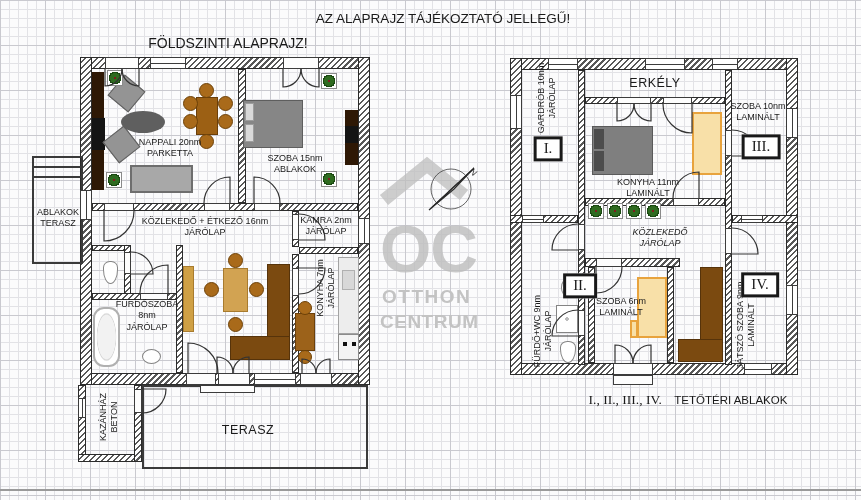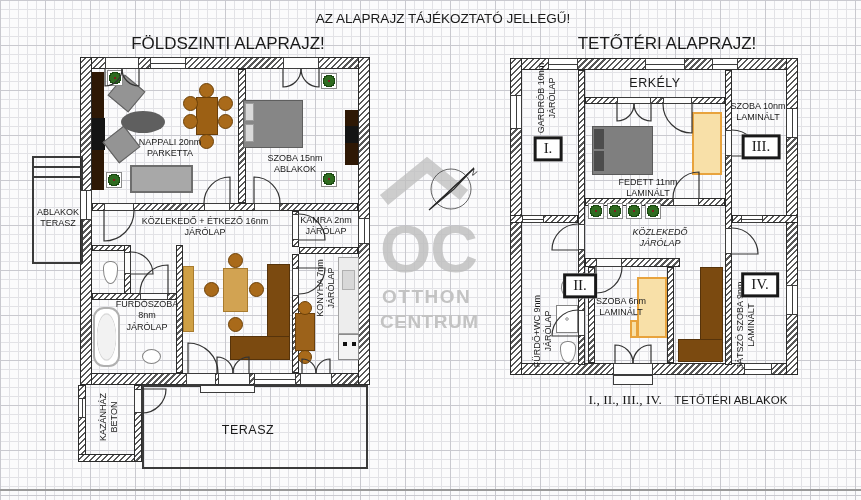--- a/index.html
+++ b/index.html
@@ -17,21 +17,21 @@
     background:repeating-linear-gradient(135deg,#ffffff 0 2.6px,#585858 2.6px 4.2px);
     border:1px solid #2b2b2b;}
   .gap{position:absolute;box-sizing:border-box;z-index:2;background:#fdfdfd;border:1px solid #3c3c3c;}
   .winh{position:absolute;box-sizing:border-box;z-index:2;background:#fff;border:1px solid #3c3c3c;
     background-image:linear-gradient(#3c3c3c,#3c3c3c);background-size:100% 1px;background-position:center;background-repeat:no-repeat;}
   .winv{position:absolute;box-sizing:border-box;z-index:2;background:#fff;border:1px solid #3c3c3c;
     background-image:linear-gradient(#3c3c3c,#3c3c3c);background-size:1px 100%;background-position:center;background-repeat:no-repeat;}
   .lbl{position:absolute;z-index:5;transform:translate(-50%,-50%);text-align:center;
     font-size:9px;line-height:1.25;white-space:pre-line;letter-spacing:0;}
   .vert{transform:translate(-50%,-50%) rotate(-90deg);}
-  .title{font-size:17px;}
+  .title{font-size:14px;}
   .big{font-size:12.5px;letter-spacing:.5px;}
   .marker{position:absolute;z-index:5;transform:translate(-50%,-50%);background:#fff;
     border:3px solid #191919;padding:1px 7px;font-family:"Liberation Serif",serif;
     font-size:15px;line-height:1.15;}
   .furn{position:absolute;box-sizing:border-box;z-index:2;}
   .chair{position:absolute;box-sizing:border-box;z-index:2;border-radius:50%;
     background:#a96a1a;border:1px solid #6d4108;}
   .plant{position:absolute;box-sizing:border-box;z-index:3;width:16px;height:16px;
     background:radial-gradient(circle at 50% 50%, #7f1d1d 0 1.5px, #2f6b20 1.5px 5px, #1b4a12 5px 6.5px, #ffffff 6.5px);
     border:1px solid #8a8a8a;}
@@ -40,21 +40,20 @@
   .fixture{position:absolute;box-sizing:border-box;z-index:2;background:#fff;border:1px solid #848484;}
   svg text{font-family:"Liberation Sans",sans-serif;}
 </style>
 </head>
 <body>
 
 <div id="canvas">
 
   <div class="lbl" style="left:443px;top:19px;font-size:13.5px;white-space:nowrap;">AZ ALAPRAJZ TÁJÉKOZTATÓ JELLEGŰ!</div>
   <div class="lbl title" style="left:228px;top:44px;white-space:nowrap;">FÖLDSZINTI ALAPRAJZ!</div>
-  <div class="lbl title" style="left:667px;top:44px;white-space:nowrap;">TETŐTÉRI ALAPRAJZ!</div>
 
   <svg class="abs" style="left:374px;top:152px;z-index:1;" width="112" height="186" viewBox="0 0 112 186">
     <path d="M10 48 L53 13 L90 43" stroke="#bdbdbd" stroke-width="13" fill="none" opacity="0.75"></path>
     <text x="6" y="120" font-size="66" font-weight="bold" fill="#bdbdbd" opacity="0.8" letter-spacing="-1">OC</text>
     <text x="8" y="151" font-size="19" font-weight="bold" fill="#c3c3c3" letter-spacing="1.5">OTTHON</text>
     <text x="6" y="176" font-size="19" font-weight="bold" fill="#c3c3c3" letter-spacing="0.5">CENTRUM</text>
   </svg>
   <svg class="abs" style="left:424px;top:161px;z-index:4;" width="56" height="56" viewBox="0 0 56 56">
     <circle cx="27" cy="28" r="20" stroke="#4a4a4a" stroke-width="1" fill="none" opacity="0.85"></circle>
     <path d="M5 49 L50 7 L30 28 Z" fill="#f7f7f7" stroke="#2a2a2a" stroke-width="1.2"></path>
@@ -211,21 +210,21 @@
   <div class="furn tan" style="left:630px;top:320px;width:8px;height:18px;"></div>
   <div class="furn brown" style="left:700px;top:267px;width:23px;height:73px;"></div>
   <div class="furn brown" style="left:678px;top:339px;width:45px;height:23px;"></div>
   <div class="fixture" style="left:561px;top:278px;width:14px;height:19px;border-radius:50%;"></div>
   <div class="fixture" style="left:556px;top:305px;width:22px;height:28px;background-image:radial-gradient(circle at 50% 50%,#bdbdbd 0 2px,transparent 2px);"></div>
   <div class="fixture" style="left:560px;top:341px;width:16px;height:22px;border-radius:45% 45% 50% 50% / 28% 28% 62% 62%;"></div>
 
   <div class="lbl big" style="left:655px;top:84px;">ERKÉLY</div>
   <div class="lbl vert" style="left:547px;top:98px;">GARDRÓB 10nm
 JÁRÓLAP</div>
-  <div class="lbl" style="left:648px;top:188px;">FEDETT 11nm
+  <div class="lbl" style="left:648px;top:188px;">KONYHA 11nm
 LAMINÁLT</div>
   <div class="lbl" style="left:758px;top:112px;">SZOBA 10nm
 LAMINÁLT</div>
   <div class="lbl" style="left:660px;top:238px;font-style:italic;">KÖZLEKEDŐ
 JÁRÓLAP</div>
   <div class="lbl vert" style="left:543px;top:331px;">FÜRDŐ+WC 9nm
 JÁRÓLAP</div>
   <div class="lbl" style="left:621px;top:307px;">SZOBA 6nm
 LAMINÁLT</div>
   <div class="lbl vert" style="left:746px;top:325px;">JÁTSZÓ SZOBA 9nm

